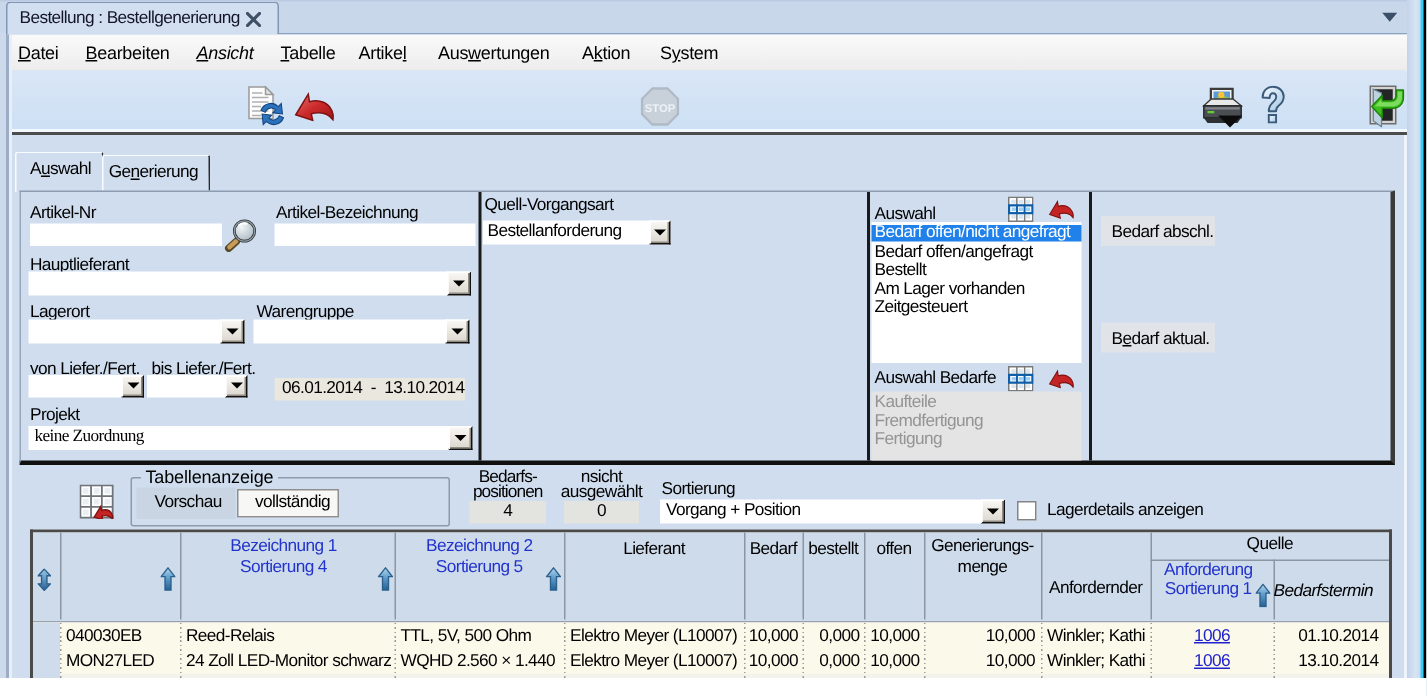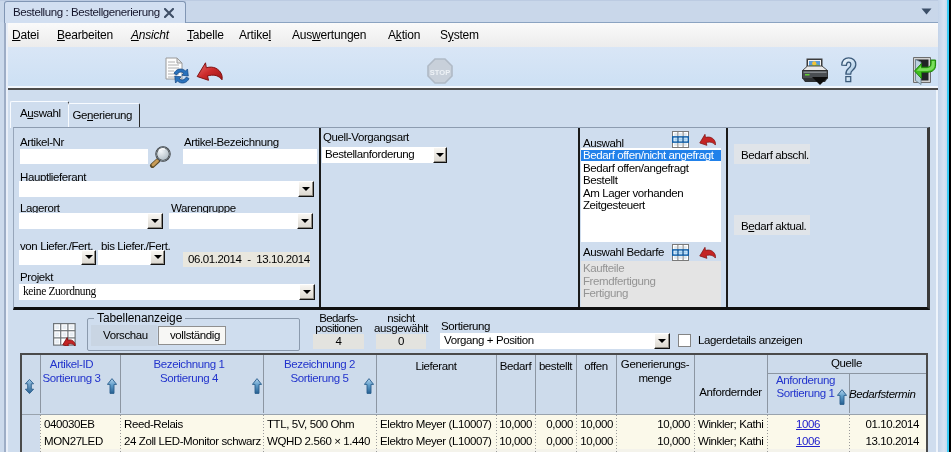--- a/index.html
+++ b/index.html
@@ -336,21 +336,20 @@
 <div class="abs" style="left:376px;top:355px;width:1px;height:58px;background:#8c96a2;"></div>
 <div class="abs" style="left:496px;top:355px;width:1px;height:58px;background:#8c96a2;"></div>
 <div class="abs" style="left:535px;top:355px;width:1px;height:58px;background:#8c96a2;"></div>
 <div class="abs" style="left:576px;top:355px;width:1px;height:58px;background:#8c96a2;"></div>
 <div class="abs" style="left:616px;top:355px;width:1px;height:58px;background:#8c96a2;"></div>
 <div class="abs" style="left:694px;top:355px;width:1px;height:58px;background:#8c96a2;"></div>
 <div class="abs" style="left:767px;top:355px;width:1px;height:58px;background:#8c96a2;"></div>
 <div class="abs" style="left:849px;top:373px;width:1px;height:40px;background:#8c96a2;"></div>
 <div class="abs" style="left:767px;top:372.5px;width:159px;height:1px;background:#8c96a2;"></div>
 
-<div class="lbl" style="left:34px;top:358.2px;width:75px;text-align:center;color:#2233cc;line-height:13.6px;">Artikel-ID<br>Sortierung 3</div>
 <div class="lbl" style="left:120px;top:358.2px;width:138px;text-align:center;color:#2233cc;line-height:13.6px;">Bezeichnung 1<br>Sortierung 4</div>
 <div class="lbl" style="left:263px;top:358.2px;width:113px;text-align:center;color:#2233cc;line-height:13.6px;">Bezeichnung 2<br>Sortierung 5</div>
 <div class="lbl" style="left:376px;top:359.8px;width:120px;text-align:center;">Lieferant</div>
 <div class="lbl" style="left:496px;top:359.8px;width:39px;text-align:center;">Bedarf</div>
 <div class="lbl" style="left:535px;top:359.8px;width:41px;text-align:center;">bestellt</div>
 <div class="lbl" style="left:576px;top:359.8px;width:40px;text-align:center;">offen</div>
 <div class="lbl" style="left:616px;top:358.2px;width:78px;text-align:center;line-height:13.6px;">Generierungs-<br>menge</div>
 <div class="lbl" style="left:694px;top:359.8px;width:73px;text-align:center;margin-top:26px;">Anfordernder</div>
 <div class="lbl" style="left:767px;top:356.5px;width:159px;text-align:center;">Quelle</div>
 <div class="lbl" style="left:767px;top:373.5px;width:77px;text-align:center;color:#2233cc;line-height:13.6px;">Anforderung<br>Sortierung 1</div>

